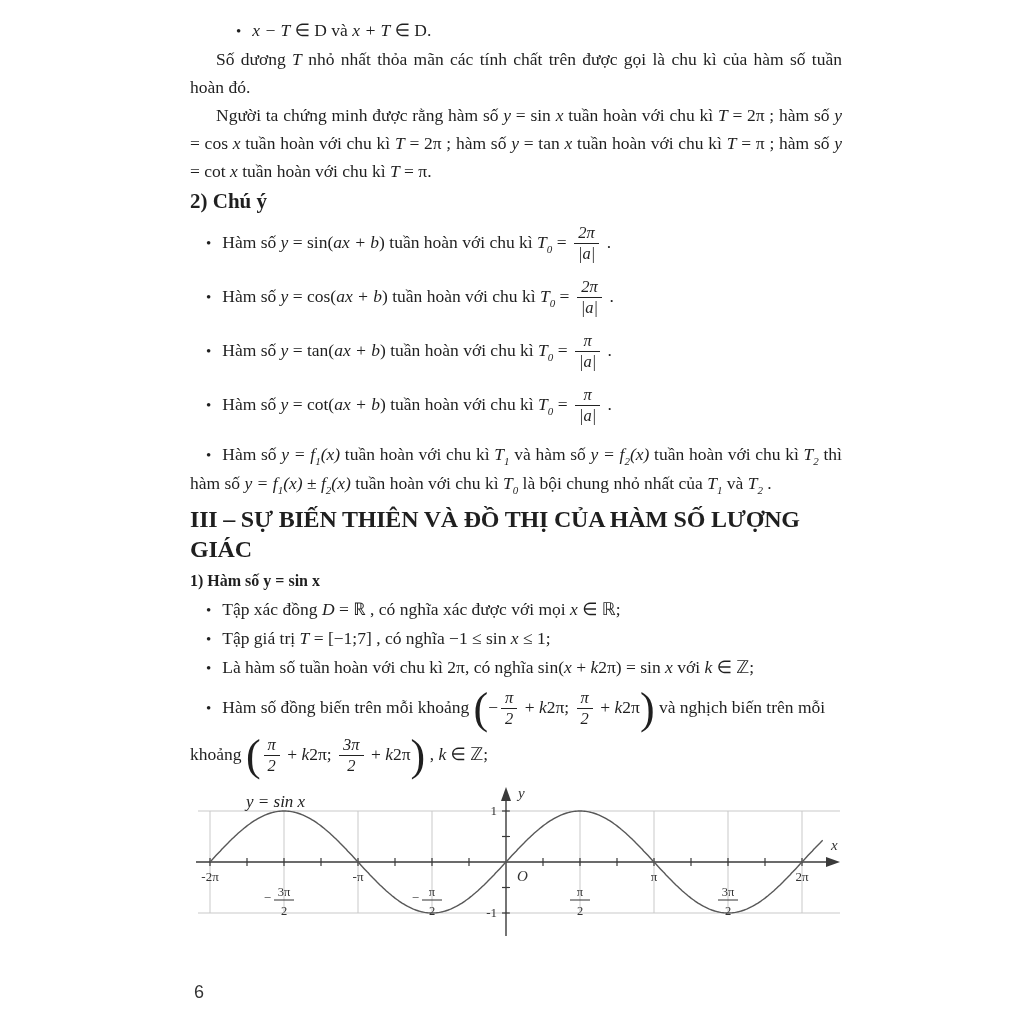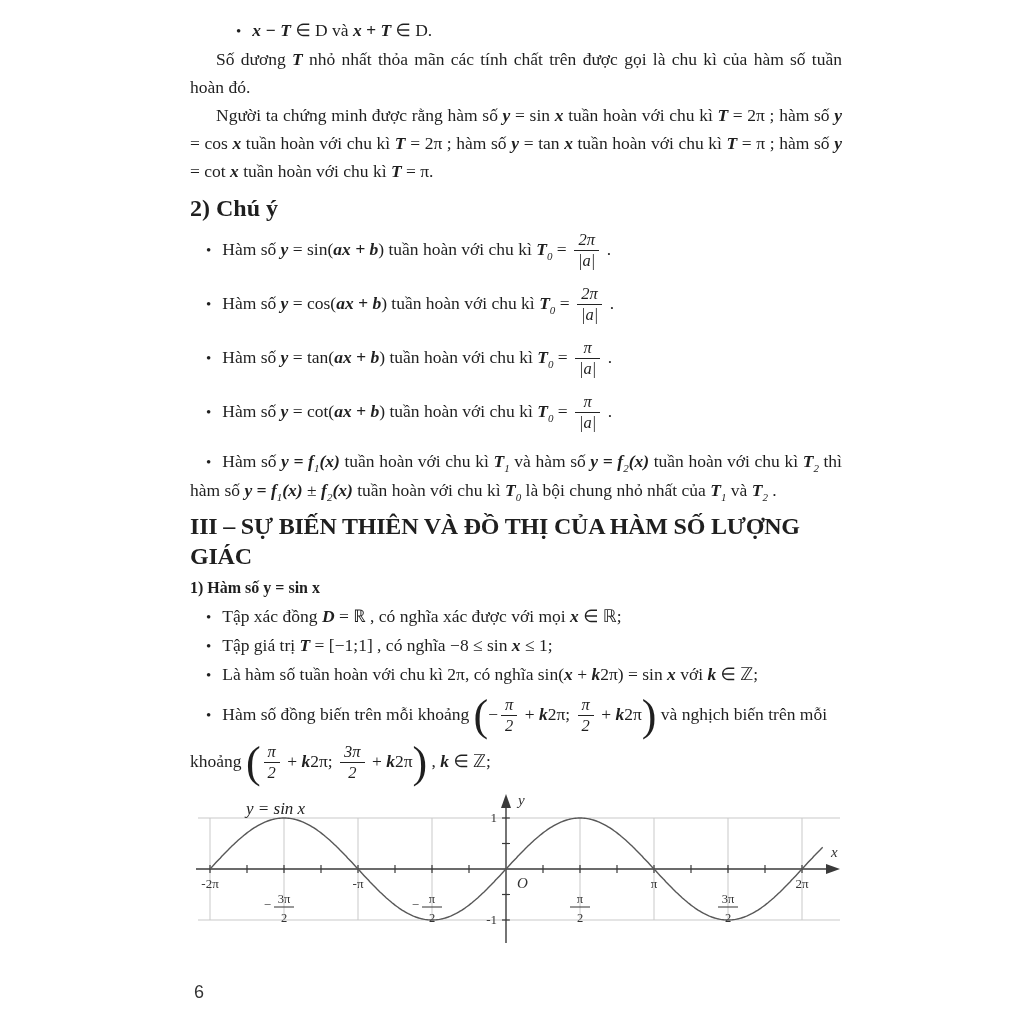--- a/index.html
+++ b/index.html
@@ -8,28 +8,28 @@
   .page{position:absolute;left:190px;top:16px;width:652px;}
   p{margin:0;}
   .line{font-size:17.5px;line-height:28px;}
   .justify{text-align:justify;}
   .indent{text-indent:26px;}
   .top-bullet{padding-left:46px;}
   .sub-bullet{padding-left:16px;}
   .hang{text-indent:16px;}
   .dot{margin-right:11px;font-size:15px;}
   .r{font-style:normal;}
-  .m{font-style:italic;font-weight:bold;}
+  .m{font-style:italic;}
   sub.msub{font-style:italic;font-size:11px;line-height:0;}
   .frac{display:inline-block;vertical-align:middle;text-align:center;font-style:italic;
         line-height:1.12;margin:0 3px;font-size:16.5px;}
   .frac .fnum{display:block;border-bottom:1.4px solid #222;padding:0 4px 1px;}
   .frac .fden{display:block;padding:1px 4px 0;}
   .bigp{font-size:44px;line-height:0;vertical-align:middle;font-weight:400;font-style:normal;}
-  .h-chuy{font-size:24px;font-weight:bold;line-height:28px;margin-top:9px;}
+  .h-chuy{font-size:21px;font-weight:bold;line-height:28px;margin-top:2px;}
   .h-sec3{font-size:24px;font-weight:bold;line-height:30px;margin-top:7px;letter-spacing:-0.2px;}
   .h-sub3{font-size:16px;font-weight:bold;line-height:29px;margin-top:2px;}
   .chuy-item{padding-left:16px;font-size:17.5px;line-height:1.1;margin:9px 0 14px 0;}
   .tall-line{font-size:17.5px;line-height:1.1;margin:7px 0;white-space:nowrap;}
   .graph{margin-top:8px;margin-left:-2px;}
   .pagenum{position:absolute;left:4px;top:966px;font-size:18px;color:#333;
            font-family:"Liberation Sans", sans-serif;}
   svg text{font-family:"Liberation Serif", serif;}
 </style>
 </head>
@@ -55,21 +55,21 @@
   <p class="chuy-item"><span class="dot">•</span><span><span class="r">Hàm số </span><span class="m">y</span><span class="r"> = cot(</span><span class="m">ax + b</span><span class="r">) tuần hoàn với chu kì </span><span class="m">T</span><sub class="msub">0</sub><span class="r"> = </span><span class="frac"><span class="fnum">π</span><span class="fden">|a|</span></span><span class="r"> .</span></span></p>
 
   <p class="line justify hang"><span class="dot">•</span><span><span class="r">Hàm số </span><span class="m">y = f</span><sub class="msub">1</sub><span class="m">(x)</span><span class="r"> tuần hoàn với chu kì </span><span class="m">T</span><sub class="msub">1</sub><span class="r"> và hàm số </span><span class="m">y = f</span><sub class="msub">2</sub><span class="m">(x)</span><span class="r"> tuần hoàn với chu kì </span><span class="m">T</span><sub class="msub">2</sub><span class="r"> thì hàm số </span><span class="m">y = f</span><sub class="msub">1</sub><span class="m">(x)</span><span class="r"> ± </span><span class="m">f</span><sub class="msub">2</sub><span class="m">(x)</span><span class="r"> tuần hoàn với chu kì </span><span class="m">T</span><sub class="msub">0</sub><span class="r"> là bội chung nhỏ nhất của </span><span class="m">T</span><sub class="msub">1</sub><span class="r"> và </span><span class="m">T</span><sub class="msub">2</sub><span class="r"> .</span></span></p>
 
   <p class="h-sec3">III – SỰ BIẾN THIÊN VÀ ĐỒ THỊ CỦA HÀM SỐ LƯỢNG GIÁC</p>
 
   <p class="h-sub3">1) Hàm số y = sin x</p>
 
   <p class="line sub-bullet"><span class="dot">•</span><span><span class="r">Tập xác đồng </span><span class="m">D</span><span class="r"> = ℝ , có nghĩa xác được với mọi </span><span class="m">x</span><span class="r"> ∈ ℝ;</span></span></p>
 
-  <p class="line sub-bullet"><span class="dot">•</span><span><span class="r">Tập giá trị </span><span class="m">T</span><span class="r"> = [−1;1] , có nghĩa −8 ≤ sin </span><span class="m">x</span><span class="r"> ≤ 1;</span></span></p>
+  <p class="line sub-bullet"><span class="dot">•</span><span><span class="r">Tập giá trị </span><span class="m">T</span><span class="r"> = [−1;7] , có nghĩa −1 ≤ sin </span><span class="m">x</span><span class="r"> ≤ 1;</span></span></p>
 
   <p class="line sub-bullet"><span class="dot">•</span><span><span class="r">Là hàm số tuần hoàn với chu kì 2π, có nghĩa sin(</span><span class="m">x</span><span class="r"> + </span><span class="m">k</span><span class="r">2π) = sin </span><span class="m">x</span><span class="r"> với </span><span class="m">k</span><span class="r"> ∈ ℤ;</span></span></p>
 
   <p class="tall-line sub-bullet"><span class="dot">•</span><span><span class="r">Hàm số đồng biến trên mỗi khoảng </span><span class="bigp">(</span><span class="r">−</span><span class="frac"><span class="fnum">π</span><span class="fden">2</span></span><span class="r"> + </span><span class="m">k</span><span class="r">2π; </span><span class="frac"><span class="fnum">π</span><span class="fden">2</span></span><span class="r"> + </span><span class="m">k</span><span class="r">2π</span><span class="bigp">)</span><span class="r"> và nghịch biến trên mỗi</span></span></p>
 
   <p class="tall-line"><span class="r">khoảng </span><span class="bigp">(</span><span class="frac"><span class="fnum">π</span><span class="fden">2</span></span><span class="r"> + </span><span class="m">k</span><span class="r">2π; </span><span class="frac"><span class="fnum">3π</span><span class="fden">2</span></span><span class="r"> + </span><span class="m">k</span><span class="r">2π</span><span class="bigp">)</span><span class="r"> , </span><span class="m">k</span><span class="r"> ∈ ℤ;</span></p>
 
 
   <div class="graph">
     <svg id="graph-svg" width="660" height="165" viewBox="0 0 660 165">

